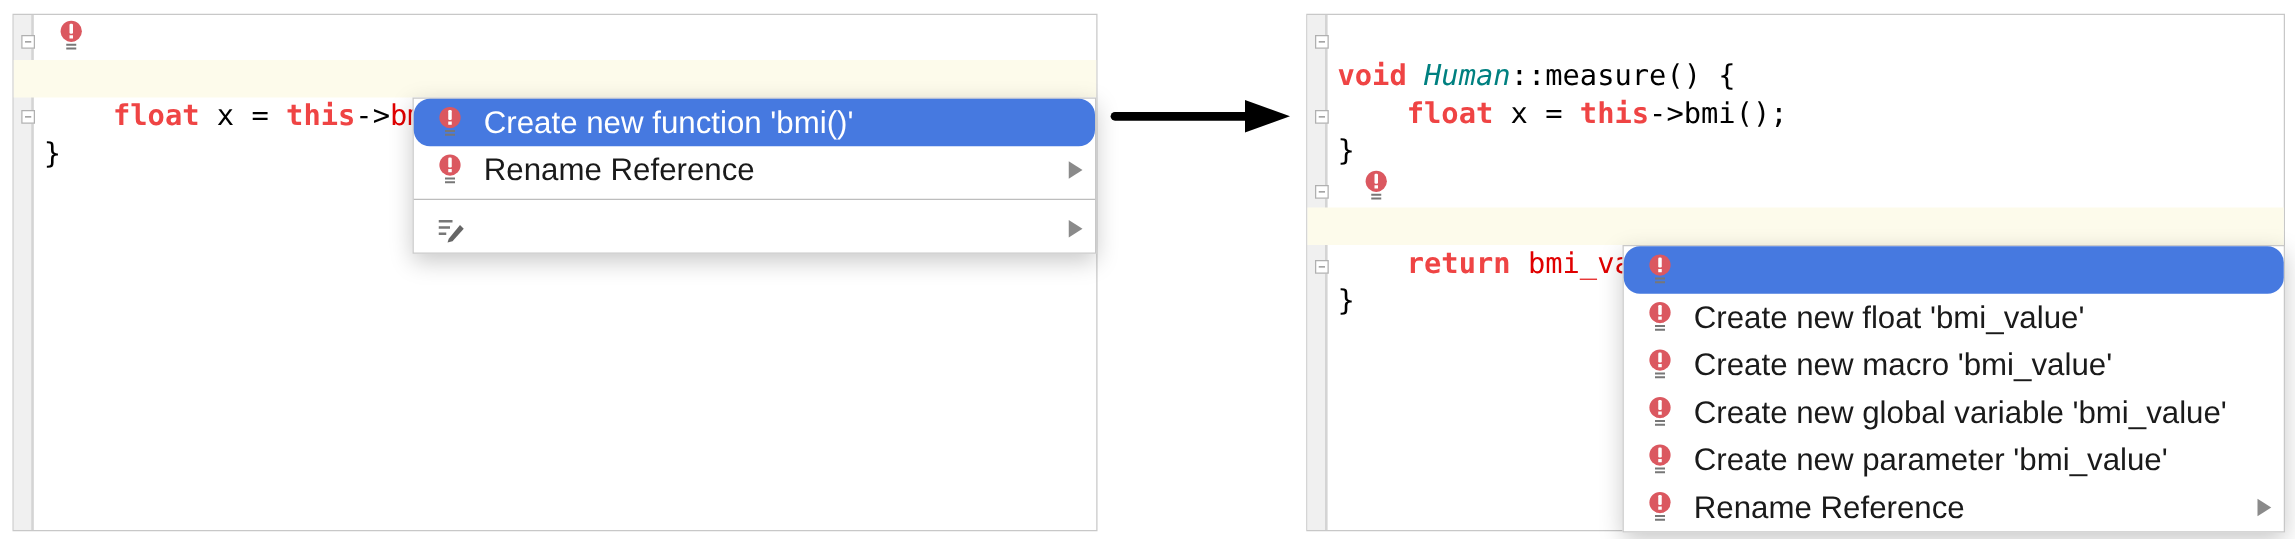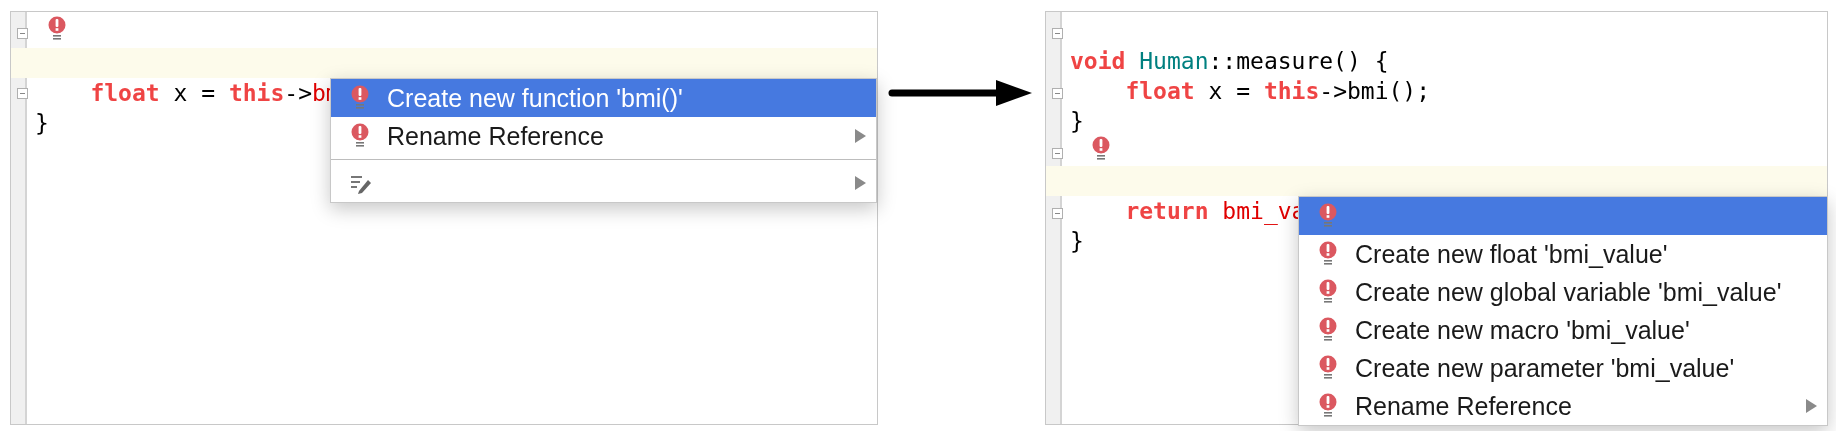--- a/index.html
+++ b/index.html
@@ -4,27 +4,27 @@
 <style>
   html,body{margin:0;padding:0;background:#fff;}
   body{width:1836px;height:431px;position:relative;overflow:hidden;font-family:"DejaVu Sans",sans-serif;}
   .panel{position:absolute;background:#fff;border:1px solid #c8c8c8;box-sizing:border-box;}
   .gutter{position:absolute;left:0;top:0;bottom:0;width:14px;background:#f0f0f0;border-right:2px solid #d4d4d4;}
   .code{position:absolute;left:0;right:0;top:0;font-family:"DejaVu Sans Mono",monospace;font-size:23px;}
   .line{position:absolute;left:0;right:0;height:30px;line-height:30px;white-space:pre;}
   .line .txt{position:absolute;left:24px;}
   .hl{background:#fdfbeb;}
   .kw{color:#ef4444;font-weight:bold;}
-  .cls{color:#008080;}
+  .cls{color:#008080;font-style:italic;}
   .err{color:#e00000;}
   .fold{position:absolute;left:6px;width:11px;height:11px;border:1px solid #b0b0b0;background:#fff;box-sizing:border-box;}
   .fold::after{content:"";position:absolute;left:2px;right:2px;top:4px;height:1px;background:#888;}
   .bulb{position:absolute;width:18px;height:26px;}
   .popup{position:absolute;background:#fff;border:1px solid #c8c8c8;box-shadow:0 6px 18px rgba(0,0,0,0.22);box-sizing:border-box;font-family:"Liberation Sans",sans-serif;font-size:25px;color:#1a1a1a;}
-  .item{position:relative;height:38px;line-height:38px;padding-left:56px;white-space:nowrap;}
+  .item{position:relative;height:38px;line-height:38px;padding-left:56px;white-space:nowrap;border-radius:13px;}
   .item.sel{background:#4679e0;color:#fff;}
   .item .ico{position:absolute;left:20px;top:6px;}
   .item .arr{position:absolute;right:10px;top:12px;width:0;height:0;border-top:7px solid transparent;border-bottom:7px solid transparent;border-left:11px solid #8a8a8a;}
   .sep{height:1px;background:#bdbdbd;margin:4px 0 4px 0;}
 </style>
 </head>
 <body>
 
 <svg width="0" height="0" style="position:absolute">
   <defs>
@@ -130,27 +130,27 @@
   <div class="item">
     <svg class="bulb ico">
         <use href="#bulb"></use>
       </svg>
     <span>Create new float 'bmi_value'</span>
   </div>
   <div class="item">
     <svg class="bulb ico">
         <use href="#bulb"></use>
       </svg>
-    <span>Create new global variable 'bmi_value'</span>
+    <span>Create new macro 'bmi_value'</span>
   </div>
   <div class="item">
     <svg class="bulb ico">
         <use href="#bulb"></use>
       </svg>
-    <span>Create new macro 'bmi_value'</span>
+    <span>Create new global variable 'bmi_value'</span>
   </div>
   <div class="item">
     <svg class="bulb ico">
         <use href="#bulb"></use>
       </svg>
     <span>Create new parameter 'bmi_value'</span>
   </div>
   <div class="item">
     <svg class="bulb ico">
         <use href="#bulb"></use>

